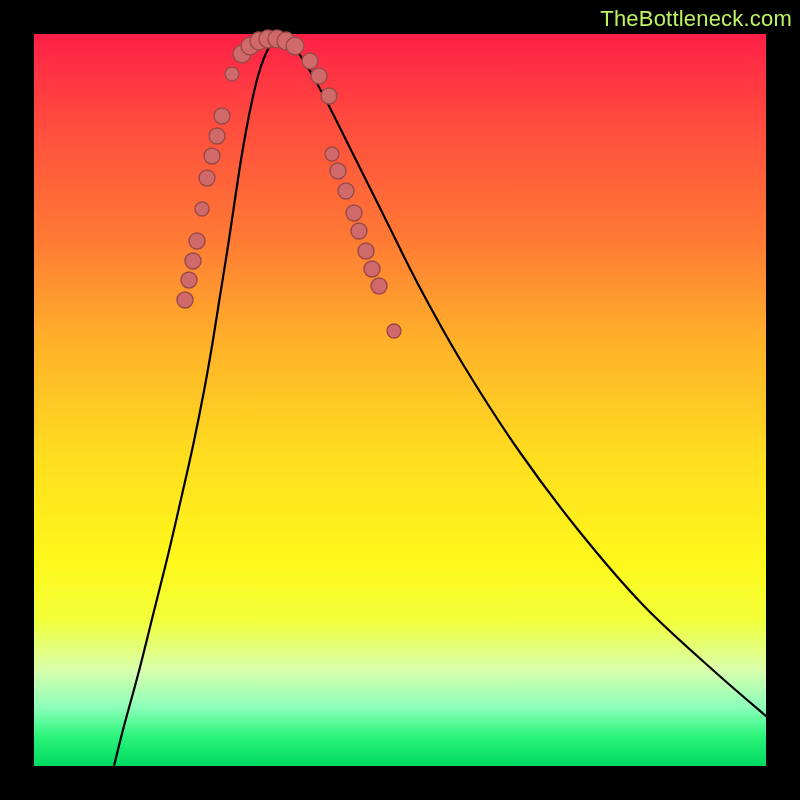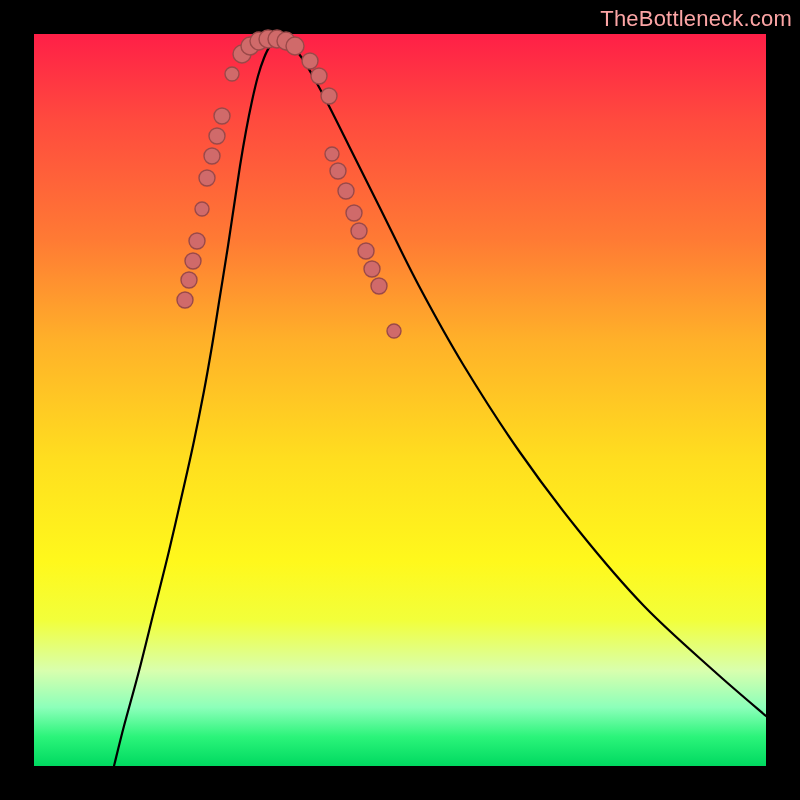--- a/index.html
+++ b/index.html
@@ -27,21 +27,21 @@
       #f2ff3a 80%,
       #d8ffae 87%,
       #8cffba 92%,
       #2bf47a 96%,
       #00d960 100%);
   }
   .watermark {
     position: absolute;
     top: 6px;
     right: 8px;
-    color: #fca5a5;
+    color: #bef264;
     font-size: 22px;
     letter-spacing: 0.2px;
     font-weight: 400;
     font-family: Arial, Helvetica, sans-serif;
   }
   svg.plot {
     position: absolute;
     left: 34px;
     top: 34px;
     width: 732px;

